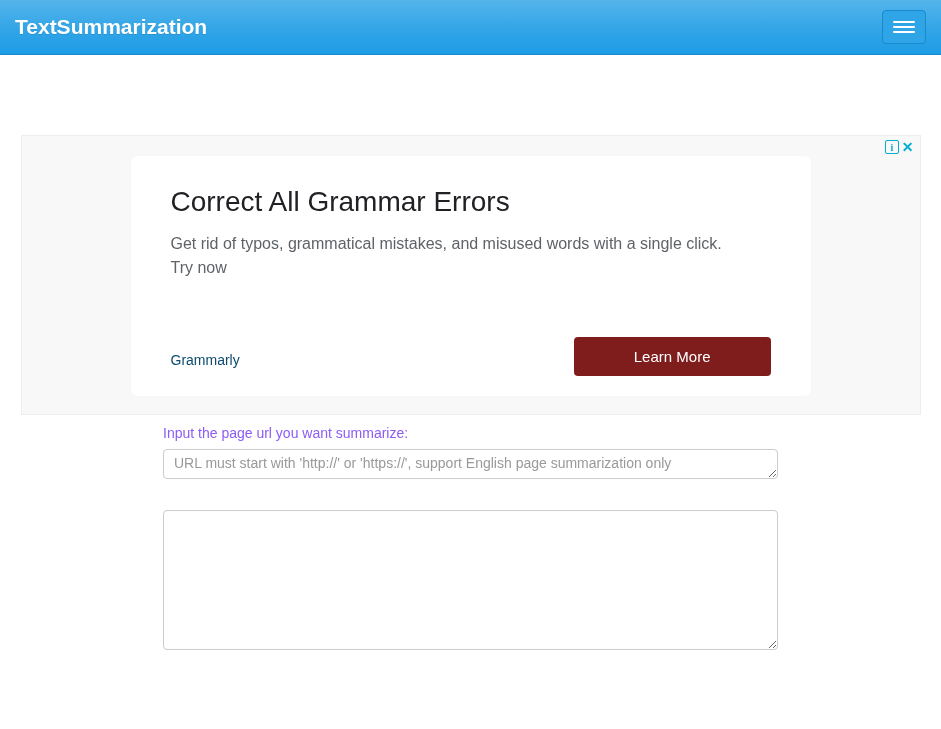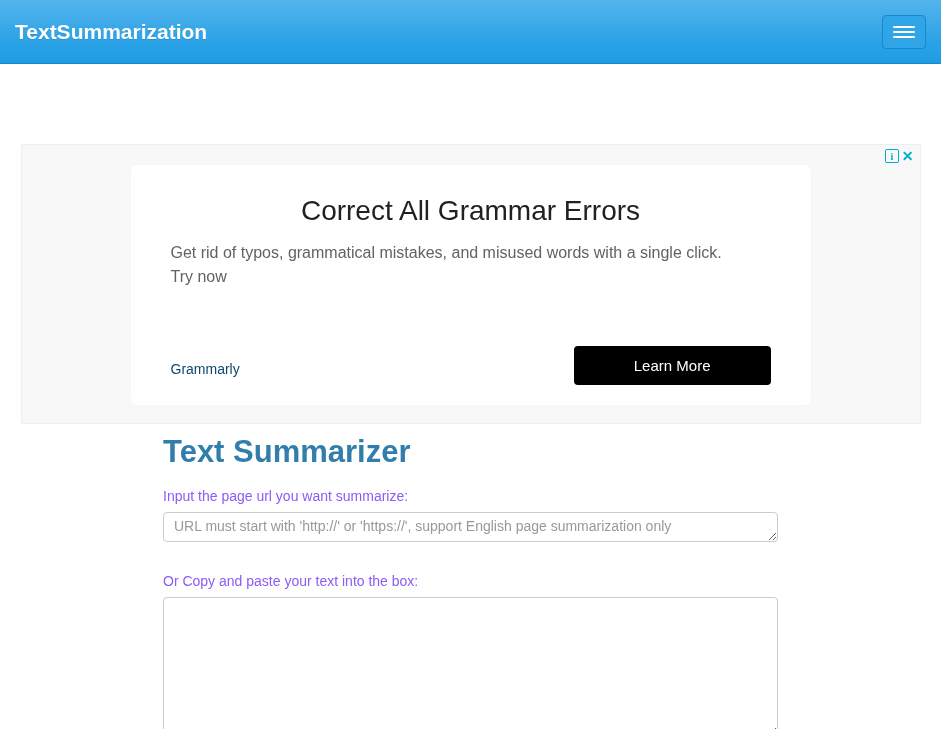--- a/index.html
+++ b/index.html
@@ -5,21 +5,21 @@
   * { box-sizing: border-box; margin: 0; padding: 0; }
   body {
     font-family: "Helvetica Neue", Helvetica, Arial, sans-serif;
     font-size: 14px;
     color: #333;
     background: #fff;
     width: 941px;
   }
   .navbar {
     background: linear-gradient(to bottom, #54b4eb 0%, #2fa4e7 60%, #1d9ce5 100%);
-    height: 64px;
+    height: 55px;
     border-bottom: 1px solid #178acc;
     display: flex;
     align-items: center;
     padding: 0 15px;
     justify-content: space-between;
   }
   .navbar-brand {
     color: #fff;
     font-size: 21px;
     font-weight: 700;
@@ -96,42 +96,41 @@
     height: 240px;
     position: relative;
     box-shadow: 0 0 1px rgba(0,0,0,0.05);
   }
   .ad-title {
     font-size: 28px;
     font-weight: 500;
     color: #202124;
     font-family: Arial, sans-serif;
     margin-bottom: 14px;
-    text-align: center;
   }
   .ad-sub {
     font-size: 16px;
     color: #5f6368;
     line-height: 1.5;
     font-family: Arial, sans-serif;
     max-width: 560px;
   }
   .ad-brand {
     position: absolute;
     bottom: 28px;
     left: 40px;
     font-size: 14px;
     color: #0c4a6e;
     font-family: Arial, sans-serif;
   }
   .ad-btn {
     position: absolute;
     bottom: 20px;
     right: 40px;
-    background: #000000;
+    background: #7f1d1d;
     color: #fff;
     border: none;
     border-radius: 4px;
     padding: 11px 60px;
     font-size: 15px;
     font-family: Arial, sans-serif;
     cursor: pointer;
   }
   .main {
     max-width: 615px;
@@ -195,22 +194,20 @@
     </div>
     <div class="ad-card">
       <div class="ad-title">Correct All Grammar Errors</div>
       <div class="ad-sub">Get rid of typos, grammatical mistakes, and misused words with a single click. Try now</div>
       <div class="ad-brand">Grammarly</div>
       <button class="ad-btn">Learn More</button>
     </div>
   </div>
 
   <div class="main">
-    <h1 class="page-title">Text Summarizer</h1>
 
     <label class="form-label">Input the page url you want summarize:</label>
     <textarea class="url-input" rows="1" placeholder="URL must start with 'http://' or 'https://', support English page summarization only" style=""></textarea>
 
-    <label class="form-label">Or Copy and paste your text into the box:</label>
     <textarea class="text-box" style=""></textarea>
   </div>
 
 </div>
 
 </body></html>

